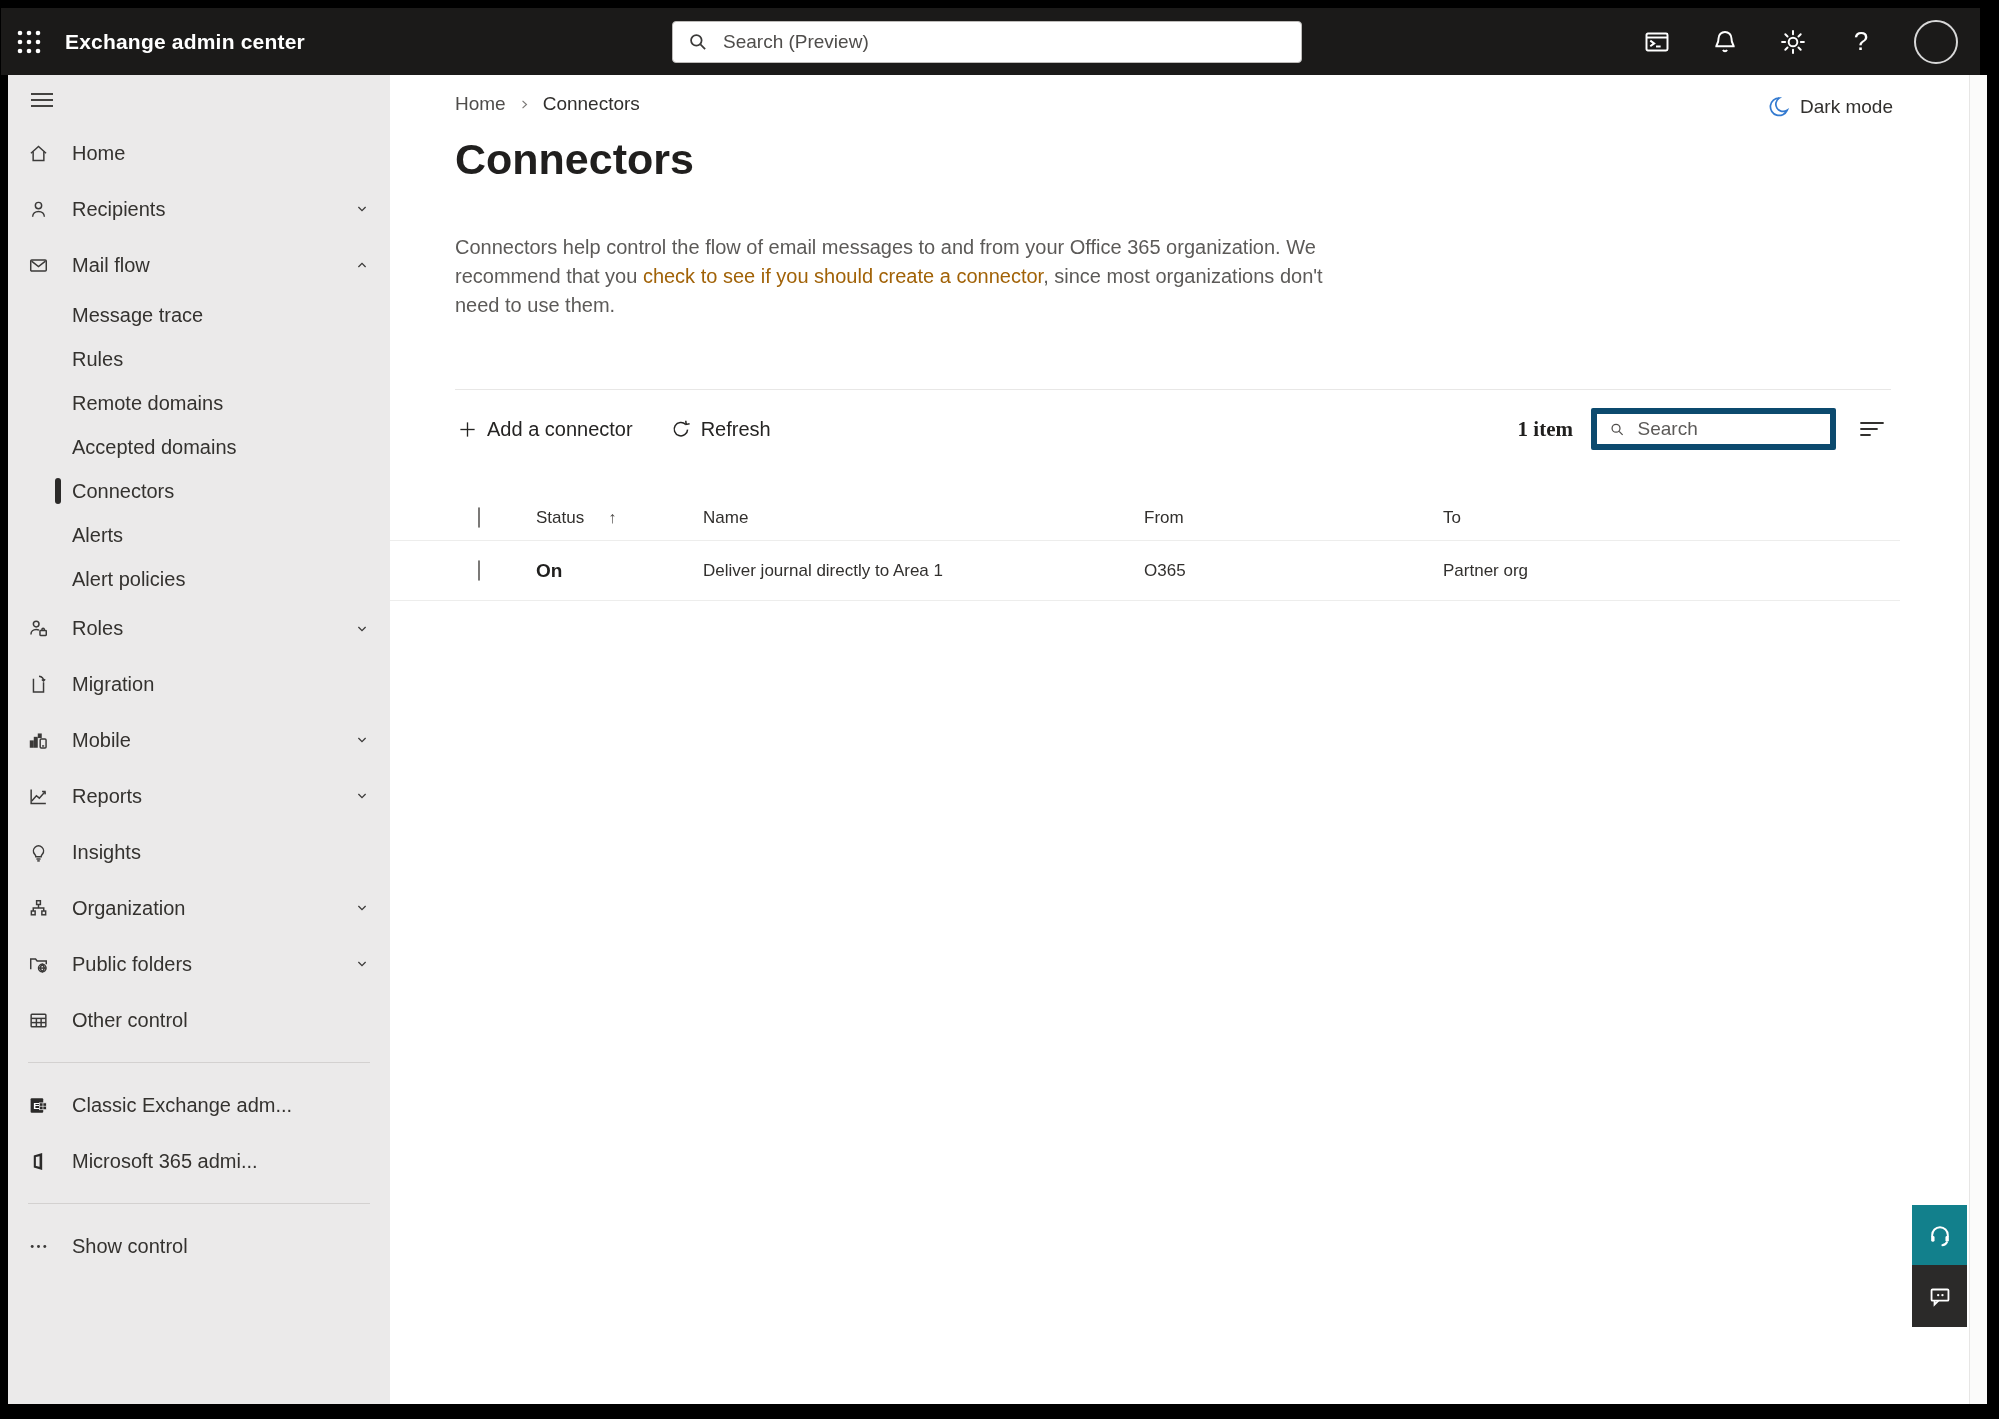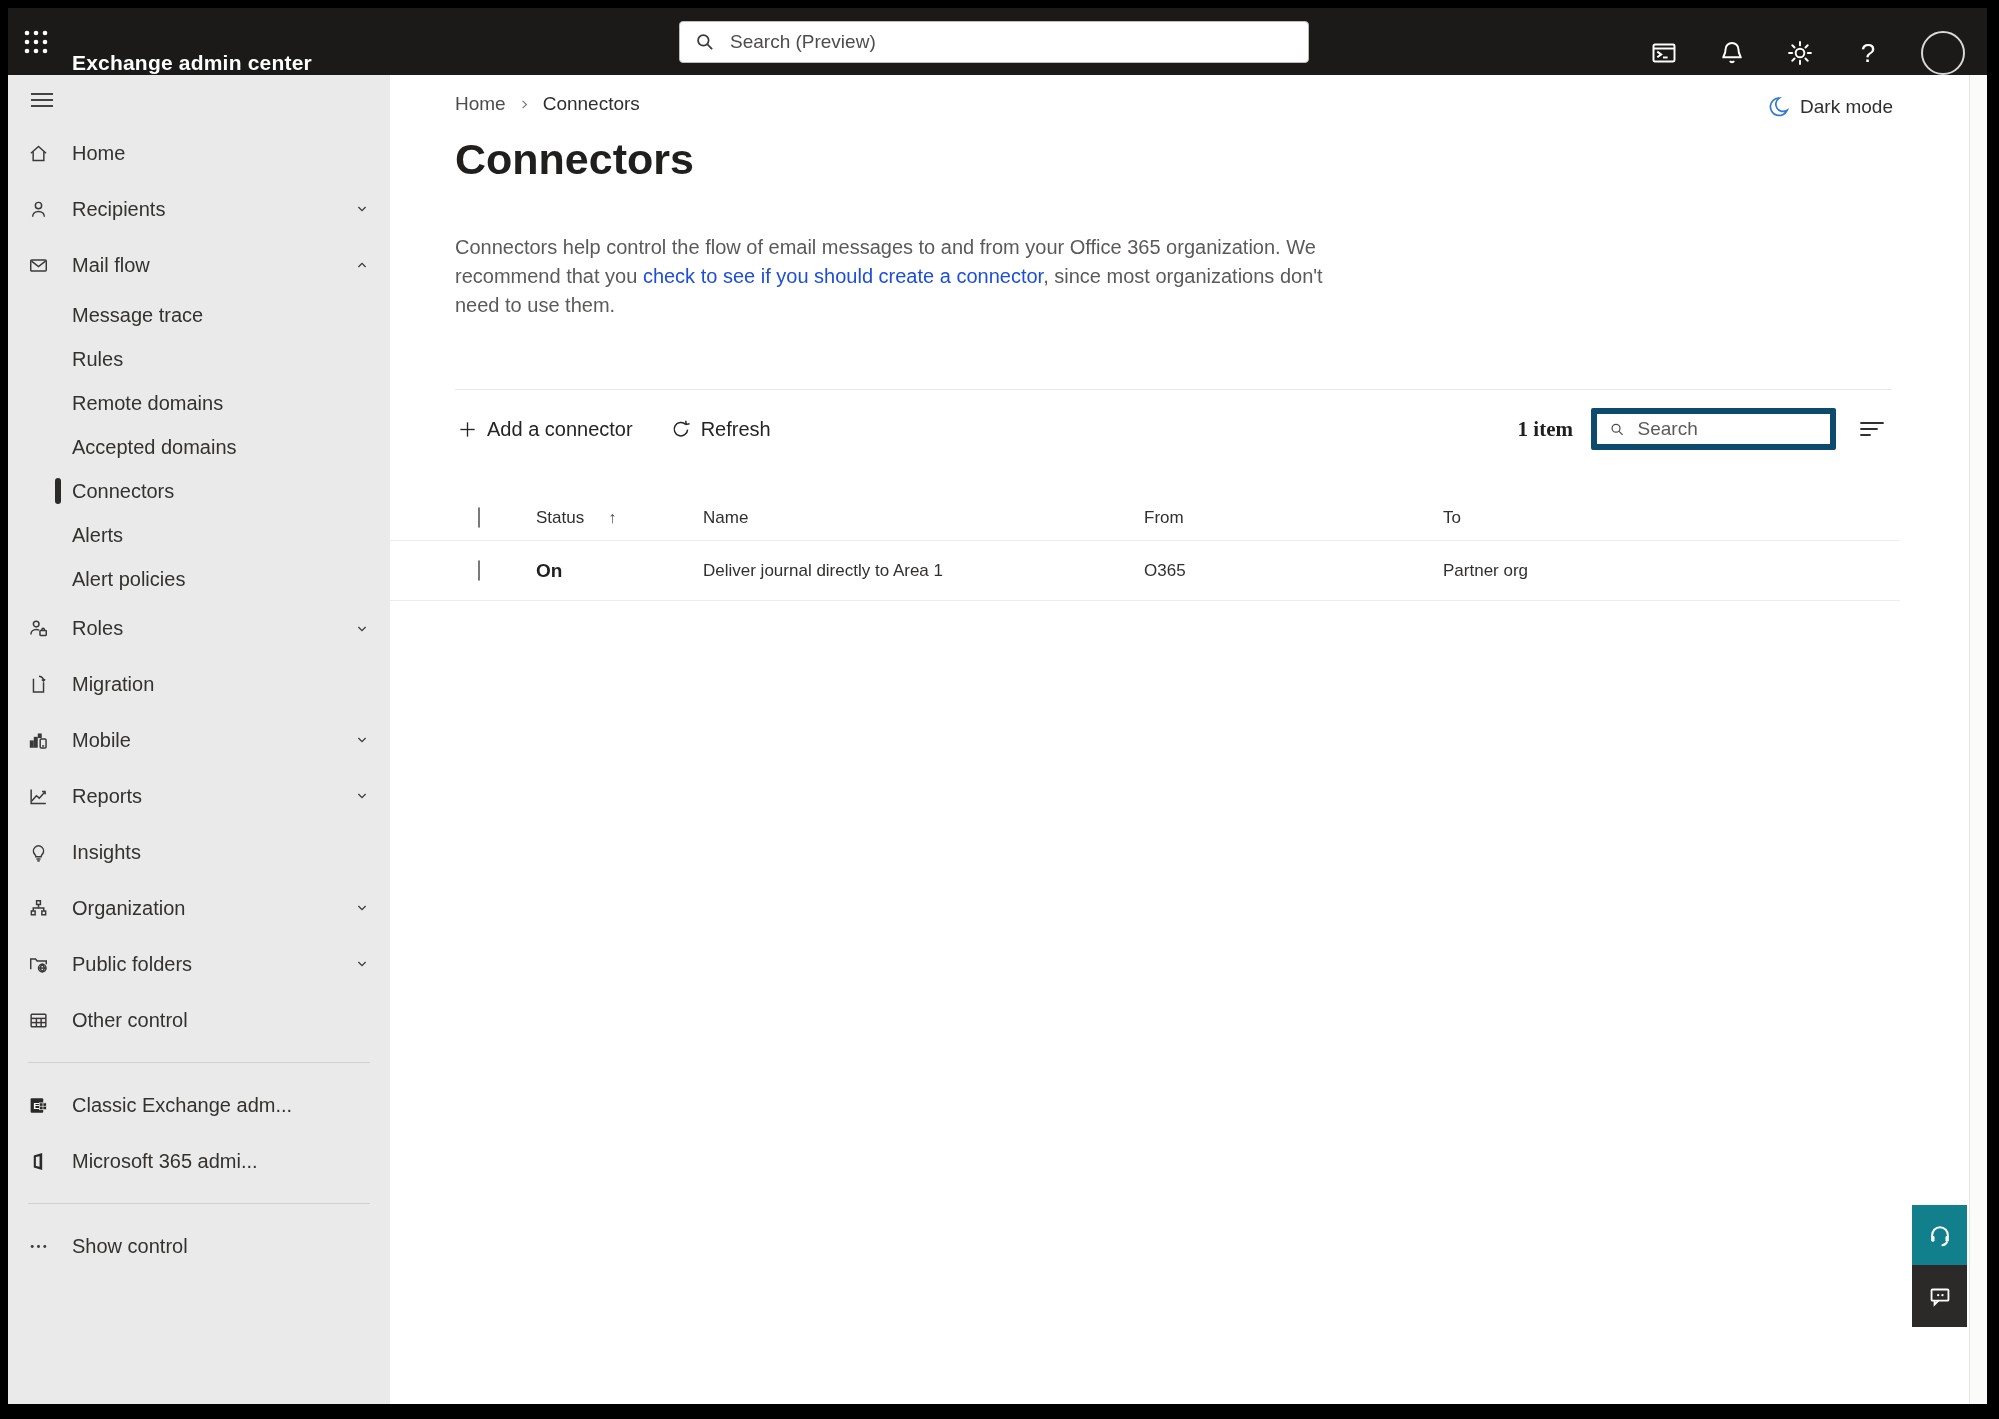--- a/index.html
+++ b/index.html
@@ -1,22 +1,22 @@
 <!DOCTYPE html>
 <html><head>
 <meta charset="utf-8">
 <style>
   html,body{margin:0;padding:0;background:#000;}
   *{box-sizing:border-box;}
   .frame{position:relative;width:1999px;height:1419px;background:#000;overflow:hidden;
          font-family:"Liberation Sans",sans-serif;-webkit-font-smoothing:antialiased;}
 
   
-  .topbar{position:absolute;left:8px;top:8px;width:1979px;height:67px;background:#1b1a19;
-          display:flex;align-items:flex-end;}
+  .topbar{position:absolute;left:1px;top:8px;width:1979px;height:67px;background:#1b1a19;
+          display:flex;align-items:center;}
   .waffle{width:56px;height:67px;display:flex;align-items:center;justify-content:center;cursor:pointer;}
   .waffle svg{display:block;}
   .app-title{color:#fff;font-size:21px;font-weight:700;letter-spacing:.2px;margin-left:8px;}
   .top-search{position:absolute;left:671px;top:13px;width:630px;height:42px;background:#ffffff;
               border:1px solid #bdbbb9;border-radius:4px;display:flex;align-items:center;padding:0 14px;}
   .top-search svg{flex:0 0 auto;}
   .top-search input{border:none;background:transparent;outline:none;margin-left:12px;width:100%;
                     font-size:19px;color:#3b3a39;font-family:"Liberation Sans",sans-serif;}
   .top-search input::placeholder{color:#4f4d4b;opacity:1;}
   .top-icons{margin-left:auto;display:flex;align-items:center;gap:38px;margin-right:22px;color:#fff;}
@@ -45,21 +45,21 @@
   .breadcrumb .crumb-home{cursor:pointer;}
   .breadcrumb .sep{margin:0 12px;display:flex;align-items:center;color:#7a7876;}
   .breadcrumb .crumb-current{color:#32302e;}
 
   .darkmode{position:absolute;top:20px;right:76px;display:flex;align-items:center;gap:10px;cursor:pointer;}
   .darkmode .dm-label{font-size:19px;color:#32302e;}
 
   .page-title{position:absolute;left:65px;top:60px;font-size:43px;font-weight:700;color:#201f1e;margin:0;}
 
   .desc{position:absolute;left:65px;top:158px;width:888px;font-size:20px;line-height:1.44;color:#5c5a58;}
-  .desc .desc-link{color:#1d4ed8;cursor:pointer;}
+  .desc .desc-link{color:#a16207;cursor:pointer;}
 
   .rule{position:absolute;left:65px;right:78px;top:314px;border-top:1px solid #e8e7e6;}
 
   .toolbar{position:absolute;left:60px;right:77px;top:328px;height:52px;display:flex;align-items:center;}
   .tb-btn{display:flex;align-items:center;gap:10px;font-size:20px;color:#252423;cursor:pointer;padding:6px 8px;}
   .tb-btn + .tb-btn{margin-left:22px;}
   .item-count{margin-left:auto;font-family:"Liberation Serif",serif;font-weight:700;font-size:21px;color:#201f1e;}
   .list-search{margin-left:18px;width:245px;height:42px;border:6px solid #0c4a6e;border-radius:2px;
                background:#fff;display:flex;align-items:center;padding:0 12px;}
   .list-search input{border:none;outline:none;margin-left:10px;width:100%;font-size:19px;color:#3b3a39;

